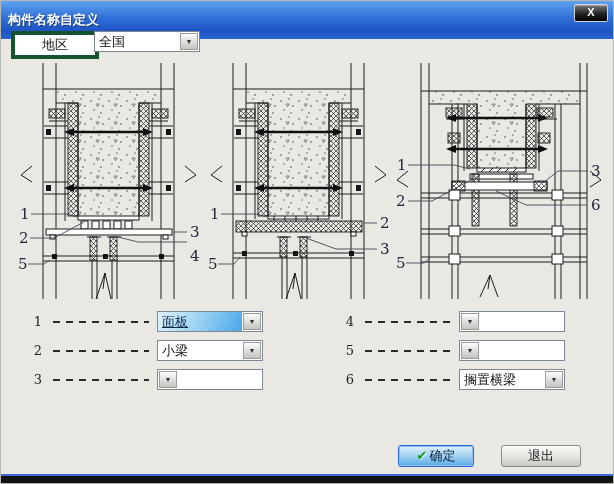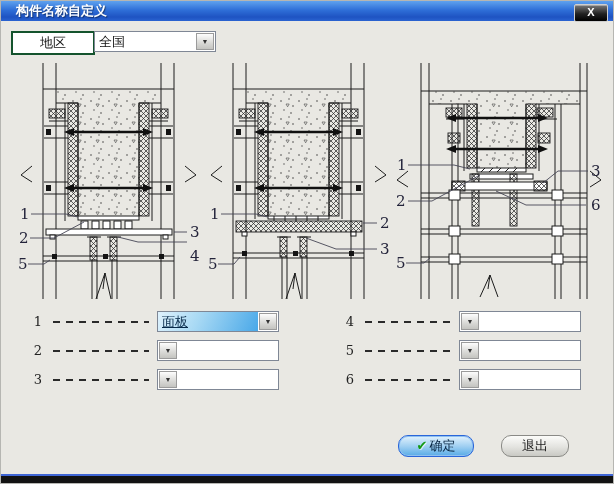--- a/index.html
+++ b/index.html
@@ -3,41 +3,41 @@
 <meta charset="utf-8">
 <style>
   html,body{margin:0;padding:0;background:#555;}
   .window{
     position:relative;width:614px;height:484px;box-sizing:border-box;
     background:#e9e8e3;border:1px solid #b6b6b2;overflow:hidden;
     font-family:"Liberation Sans","DejaVu Sans",sans-serif;
   }
   
   .titlebar{
-    position:absolute;left:0;top:0;right:0;height:20px;
+    position:absolute;left:0;top:0;right:0;height:38px;
     background:linear-gradient(#5fa2ee 0%,#2f6fd8 45%,#1e53c2 80%,#2a63d0 100%);
-    display:flex;align-items:center;padding-left:8px;
+    display:flex;align-items:center;
   }
   .title-text{color:#fff;font-size:13px;font-weight:bold;padding-left:7px;
     text-shadow:1px 1px 1px rgba(0,0,0,.45);}
   .close-btn{
     position:absolute;right:5px;top:3px;width:32px;height:16px;
     background:linear-gradient(#7a7a7a,#222 55%,#000);
     border:1px solid #cfcfcf;border-radius:2px;
     color:#fff;font-size:11px;font-weight:bold;line-height:15px;text-align:center;
     box-shadow:inset 0 1px 0 rgba(255,255,255,.35);cursor:pointer;
   }
   
   .region-label{
     position:absolute;left:10px;top:30px;width:80px;height:20px;
-    background:#fff;border:2px solid #14532d;
+    background:#fff;border:4px solid #14532d;
     font-size:13px;line-height:20px;text-align:center;color:#111;
   }
   .combo{
-    position:absolute;height:21px;width:122px;box-sizing:border-box;
+    position:absolute;height:21px;width:106px;box-sizing:border-box;
     background:#fff;border:1px solid #7f8795;display:flex;align-items:stretch;
   }
   .combo .ctext{flex:1;font-size:13px;line-height:19px;padding:0 4px;color:#111;
     white-space:nowrap;overflow:hidden;}
   .combo .carrow{
     width:16px;margin:1px;border:1px solid #9b9b9b;
     background:linear-gradient(#fdfdfd,#d9d9d6 60%,#c4c4c0);
     display:flex;align-items:center;justify-content:center;
     font-size:7px;color:#333;cursor:pointer;
   }
@@ -58,29 +58,29 @@
   .lbl{font-family:"DejaVu Serif","Liberation Serif",serif;font-size:15px;fill:#23233a;}
   
   .frow{position:absolute;height:21px;display:flex;align-items:center;}
   .fnum{width:14px;text-align:center;font-family:"DejaVu Serif","Liberation Serif",serif;
     font-size:13px;color:#222;}
   .dash{height:2px;margin:0 8px;
     background:repeating-linear-gradient(90deg,#2a2a2a 0 7px,transparent 7px 13px);}
   .dash.w96{width:96px;} .dash.w86{width:86px;}
   .frow .combo{position:static;}
   
-  .btn{position:absolute;top:434px;height:22px;box-sizing:border-box;
-    font-size:13px;text-align:center;cursor:pointer;border-radius:10px;}
+  .btn{position:absolute;top:444px;height:22px;box-sizing:border-box;
+    font-size:13px;text-align:center;cursor:pointer;border-radius:3px;}
   .btn-ok{left:397px;width:76px;
     border:1px solid #2a66d9;
     background:linear-gradient(#e2f2fd,#9bcdf1 55%,#57abe6);
     box-shadow:inset 0 0 0 1px #8fc0f0;color:#06233f;line-height:20px;}
   .btn-ok .chk{color:#149a14;font-weight:bold;margin-right:2px;
     text-shadow:1px 1px 0 rgba(255,255,255,.6);}
-  .btn-exit{left:500px;width:68px;
+  .btn-exit{left:500px;width:80px;
     border:1px solid #8a8a86;
     background:linear-gradient(#fcfcfa,#e3e3df 55%,#c9c9c4);
     color:#1c1c1c;line-height:20px;}
   
   .bottom-strip{position:absolute;left:0;right:0;bottom:0;height:7px;
     background:#121212;border-top:2px solid #3f65d4;}
 </style>
 </head>
 <body>
 
@@ -291,20 +291,21 @@
     <span class="dash w96"></span>
     <div class="combo">
       <span class="ctext focus">面板</span>
       <span class="carrow">▼</span>
     </div>
   </div>
   <div class="frow" style="left:30px;top:339px">
     <span class="fnum">2</span>
     <span class="dash w96"></span>
     <div class="combo">
+      <span class="ctext">小梁</span>
       <span class="carrow">▼</span>
     </div>
   </div>
   <div class="frow" style="left:30px;top:368px">
     <span class="fnum">3</span>
     <span class="dash w96"></span>
     <div class="combo">
       <span class="carrow">▼</span>
     </div>
   </div>
@@ -320,20 +321,21 @@
     <span class="fnum">5</span>
     <span class="dash w86"></span>
     <div class="combo">
       <span class="carrow">▼</span>
     </div>
   </div>
   <div class="frow" style="left:342px;top:368px">
     <span class="fnum">6</span>
     <span class="dash w86"></span>
     <div class="combo">
+      <span class="ctext">搁置横梁</span>
       <span class="carrow">▼</span>
     </div>
   </div>
 
   <div class="btn btn-ok">
     <span class="chk">✔</span><span>确定</span>
   </div>
   <div class="btn btn-exit">
     <span>退出</span>
   </div>

